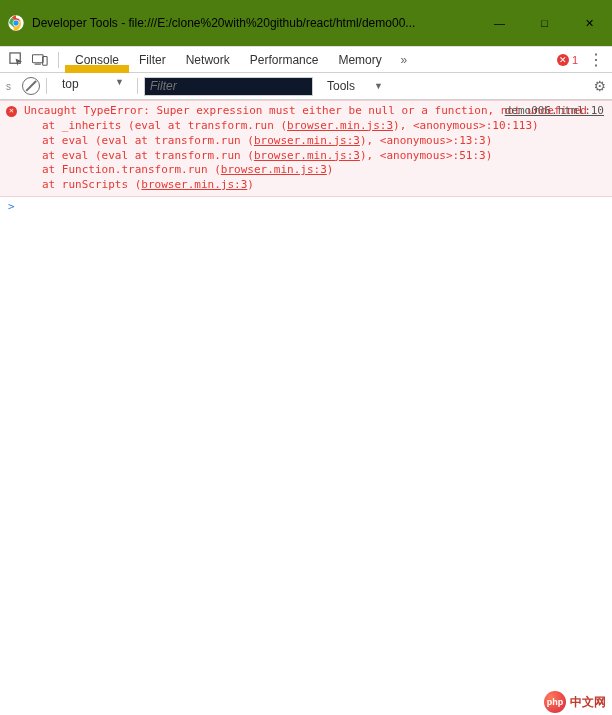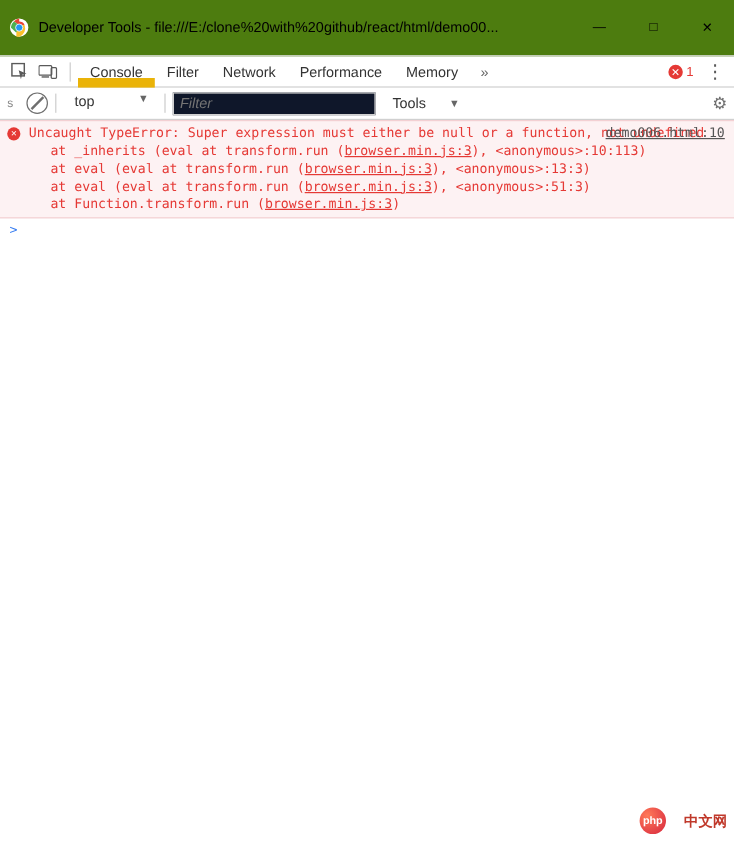--- a/index.html
+++ b/index.html
@@ -158,22 +158,22 @@
   .stack { margin-left: 36px; }
   .stack-line { white-space: nowrap; }
   .uline { text-decoration: underline; color:#e53935;}
   .prompt-row {
     padding: 3px 8px;
     font-family: Menlo, Consolas, monospace;
     font-size: 11px;
     color:#367cf1;
   }
   .watermark {
-    position:absolute; right:6px; bottom:20px;
-    display:flex;align-items:center;gap:15px;
+    position:absolute; right:6px; bottom:2px;
+    display:flex;align-items:center;gap:4px;
     font-size:12px; color:#c0392b; font-weight:bold;
   }
   .watermark .ball{
     width:22px;height:22px;border-radius:50%;
     background: radial-gradient(circle at 30% 30%, #ff7a59, #d7263d);
     color:#fff;font-size:9px;display:flex;align-items:center;justify-content:center;
   }
   svg { display:block; }
 </style>
 </head>
@@ -249,20 +249,21 @@
 <div class="console-body">
   <div class="error-block">
     <span class="err-icon">✕</span>
     <a class="src-link">demo006.html:10</a>
     <div class="msg">Uncaught TypeError: Super expression must either be null or a function, not undefined</div>
     <div class="stack" id="stack-container">
         <div class="stack-line">at _inherits (eval at transform.run (<span class="uline">browser.min.js:3</span>), &lt;anonymous&gt;:10:113)</div>
         <div class="stack-line">at eval (eval at transform.run (<span class="uline">browser.min.js:3</span>), &lt;anonymous&gt;:13:3)</div>
         <div class="stack-line">at eval (eval at transform.run (<span class="uline">browser.min.js:3</span>), &lt;anonymous&gt;:51:3)</div>
         <div class="stack-line">at Function.transform.run (<span class="uline">browser.min.js:3</span>)</div>
+        <div class="stack-line">at runScripts (<span class="uline">browser.min.js:3</span>)</div>
       </div>
   </div>
   <div class="prompt-row">
     <span>&gt;</span>
   </div>
 </div>
 
 <div class="watermark">
   <span class="ball">php</span>
   <span>中文网</span>

